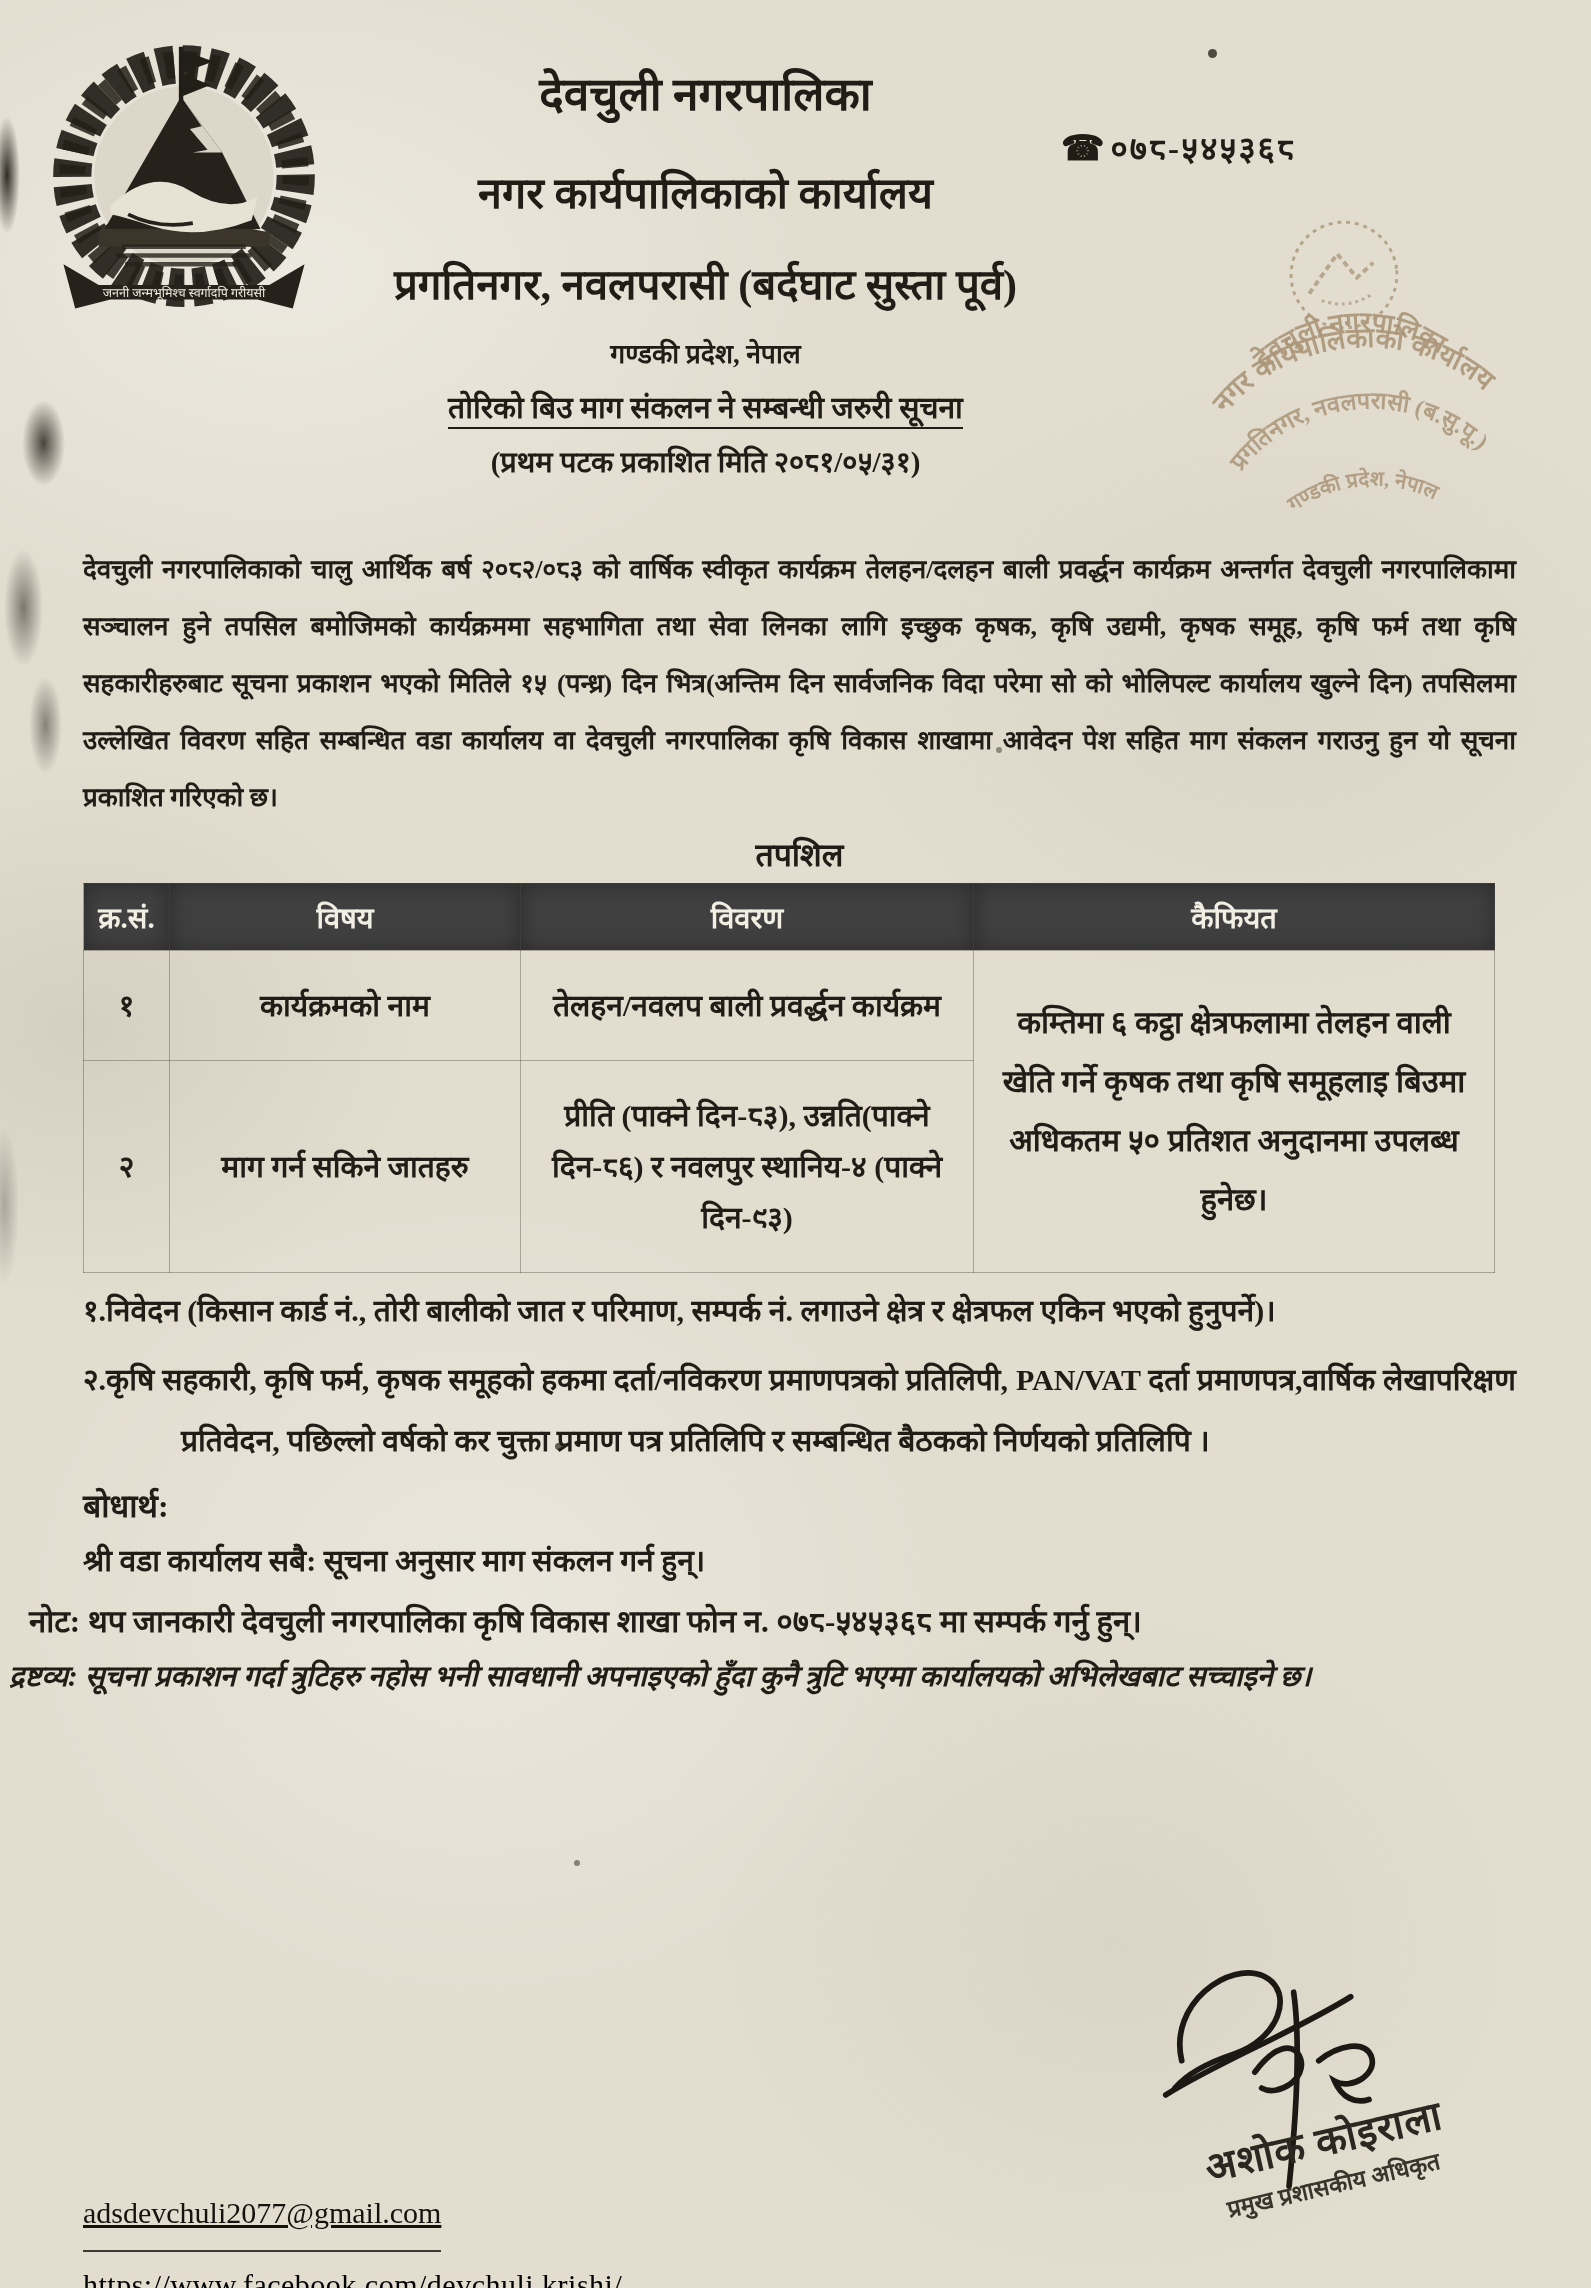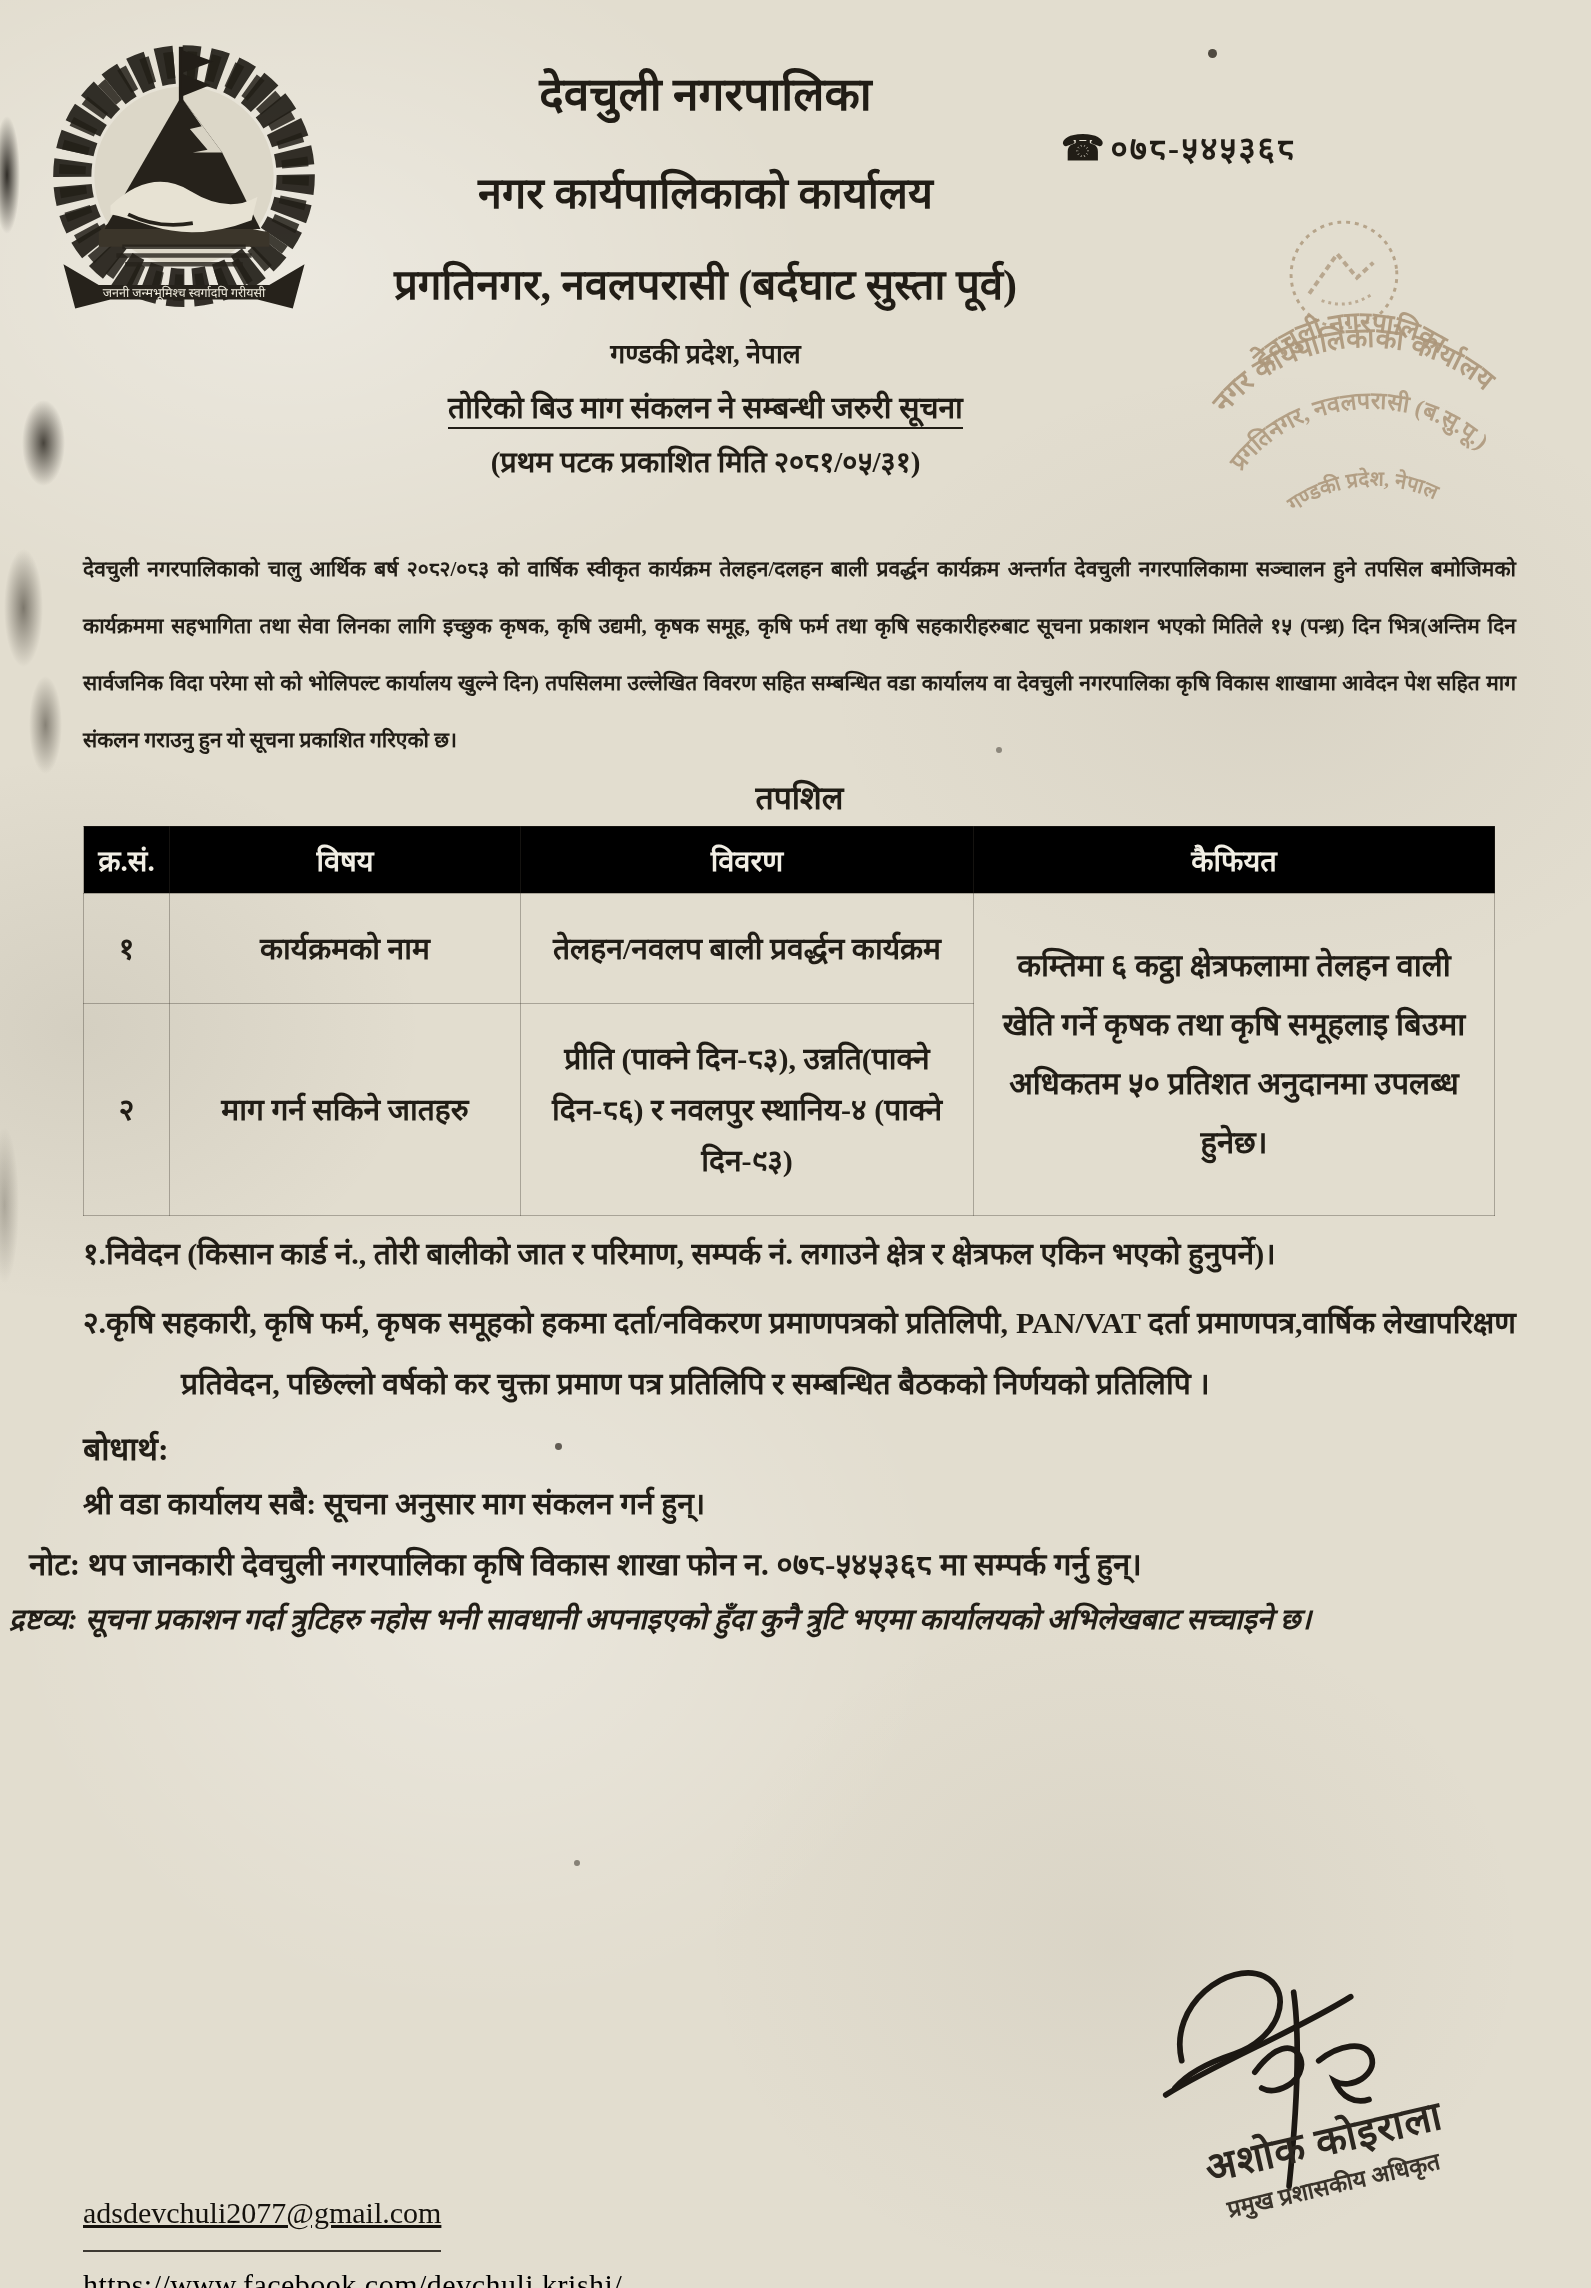--- a/index.html
+++ b/index.html
@@ -47,27 +47,27 @@
   .t-prov   { font-size:26.5px; font-weight:bold; margin-bottom:15.7px; }
   .t-subj   { font-size:30px; font-weight:bold; margin-bottom:13.7px; }
   .t-subj span{ border-bottom:2.9px solid #211d16; padding-bottom:2.9px; }
   .t-date   { font-size:29px; font-weight:bold; }
 
   .stamp-top{ position:absolute; left:1142px; top:196px; width:421px; height:353px;
               transform:rotate(-5deg); opacity:.62; pointer-events:none; }
 
   
   .content{ position:absolute; left:83px; top:541px; width:1433px; }
-  .para{ font-size:21px; font-weight:600; line-height:57px; text-align:justify; }
+  .para{ font-size:26px; font-weight:600; line-height:57px; text-align:justify; }
   .tapshil{ text-align:center; font-size:32px; font-weight:bold; margin:5.9px 0 7.8px 0; }
 
   table.detail{ width:1411px; border-collapse:collapse; table-layout:fixed; }
   table.detail td, table.detail th{ border:1px solid rgba(60,55,45,.35); }
   thead th{
-    background:#000000; color:#f1eee4; font-size:29px; font-weight:bold;
+    background:#404040; color:#f1eee4; font-size:29px; font-weight:bold;
     height:67px; text-align:center; vertical-align:middle;
     box-shadow:inset 0 0 21.6px rgba(0,0,0,.35);
   }
   .c1{ width:86px; } .c2{ width:351px; } .c3{ width:453px; } .c4{ width:521px; }
   tbody td{ font-size:30px; font-weight:600; text-align:center; vertical-align:middle; line-height:51px; padding:5.9px 13.7px; }
   tr.r1 td{ height:110px; }
   tr.r2 td{ height:212px; }
   td.remark{ font-size:31px; line-height:59px; padding:9.8px 25.5px; }
 
   .docs-head{ font-size:32px; font-weight:bold; margin-top:15.7px; }

